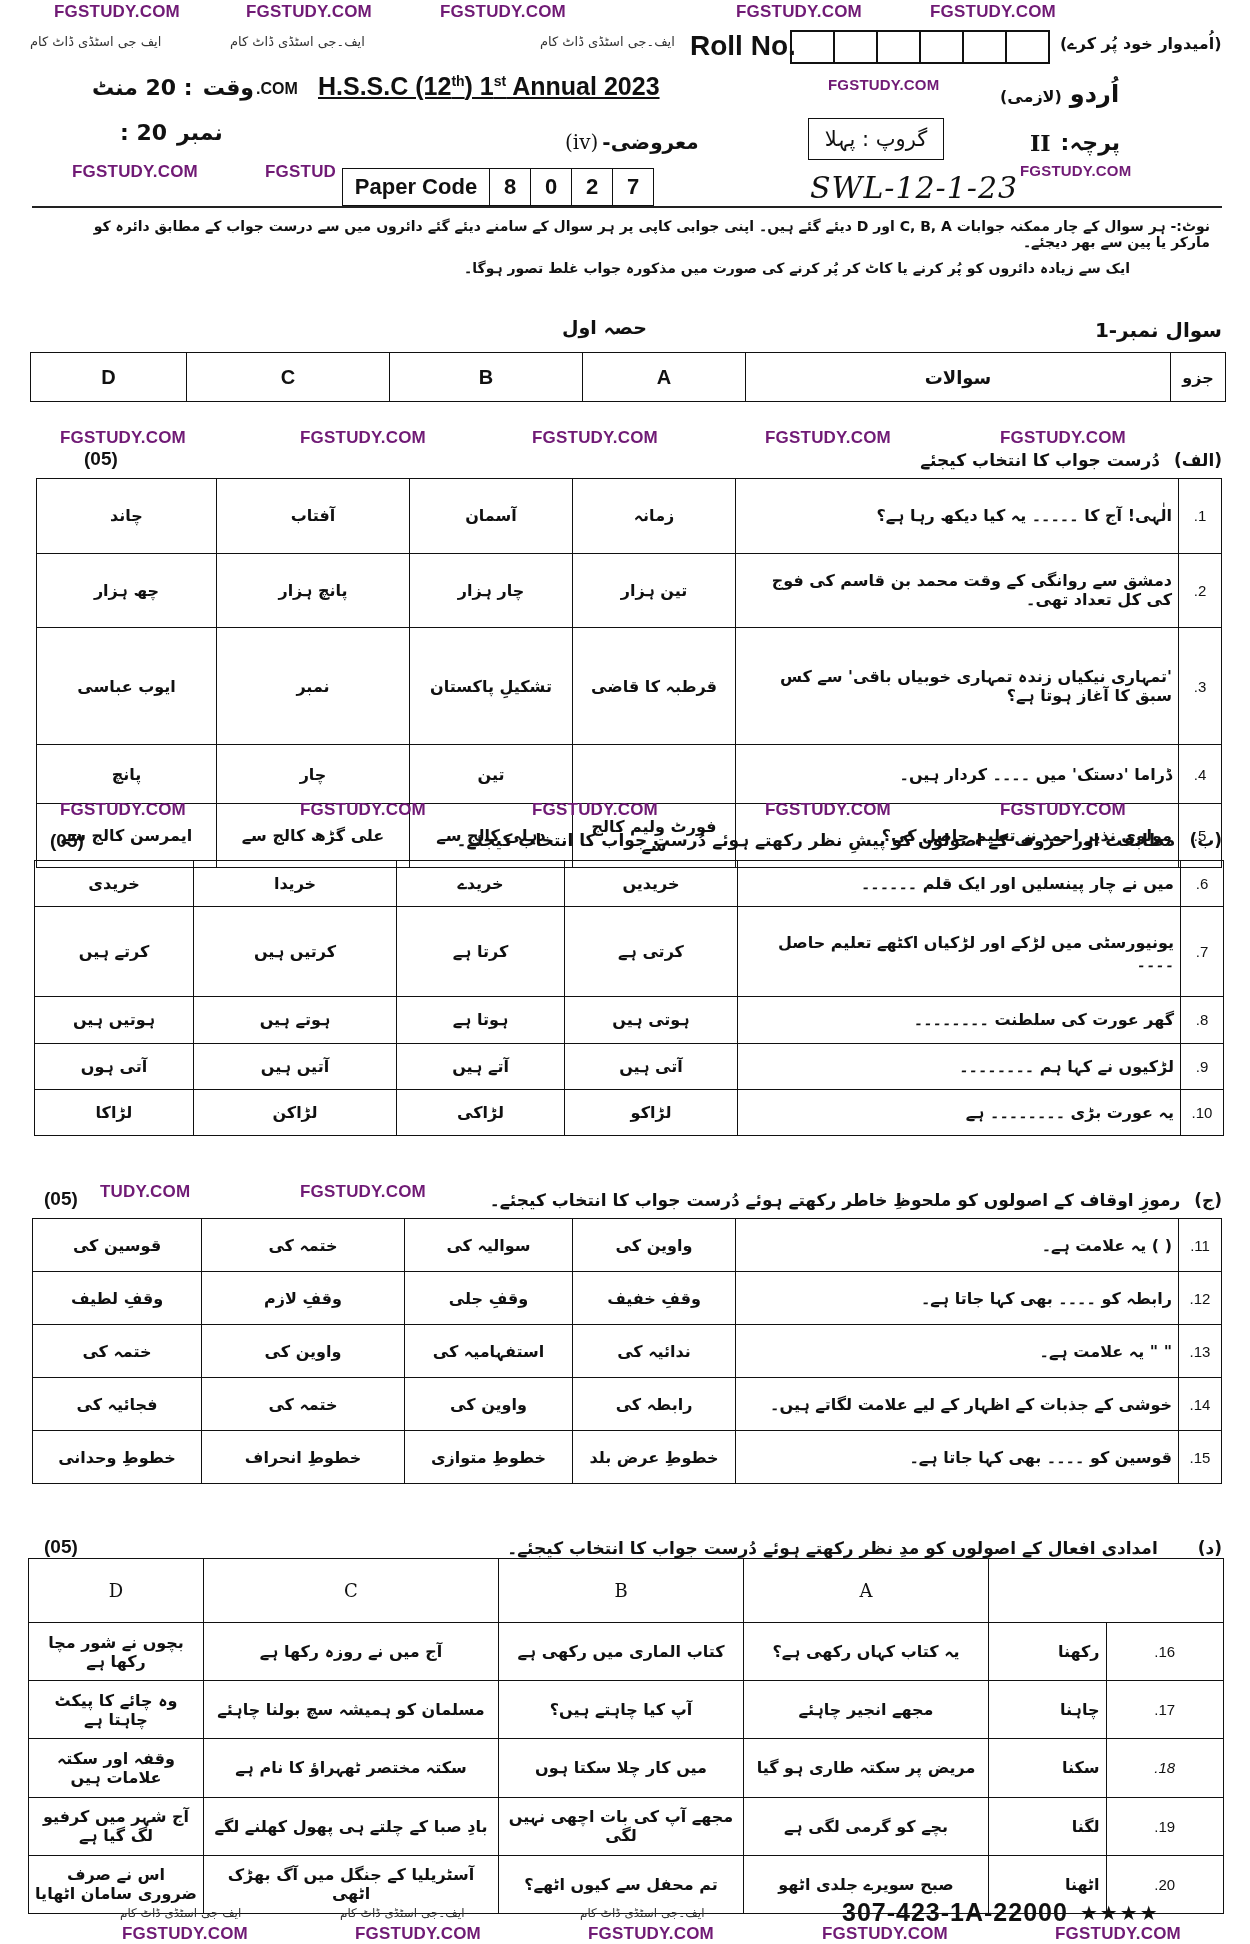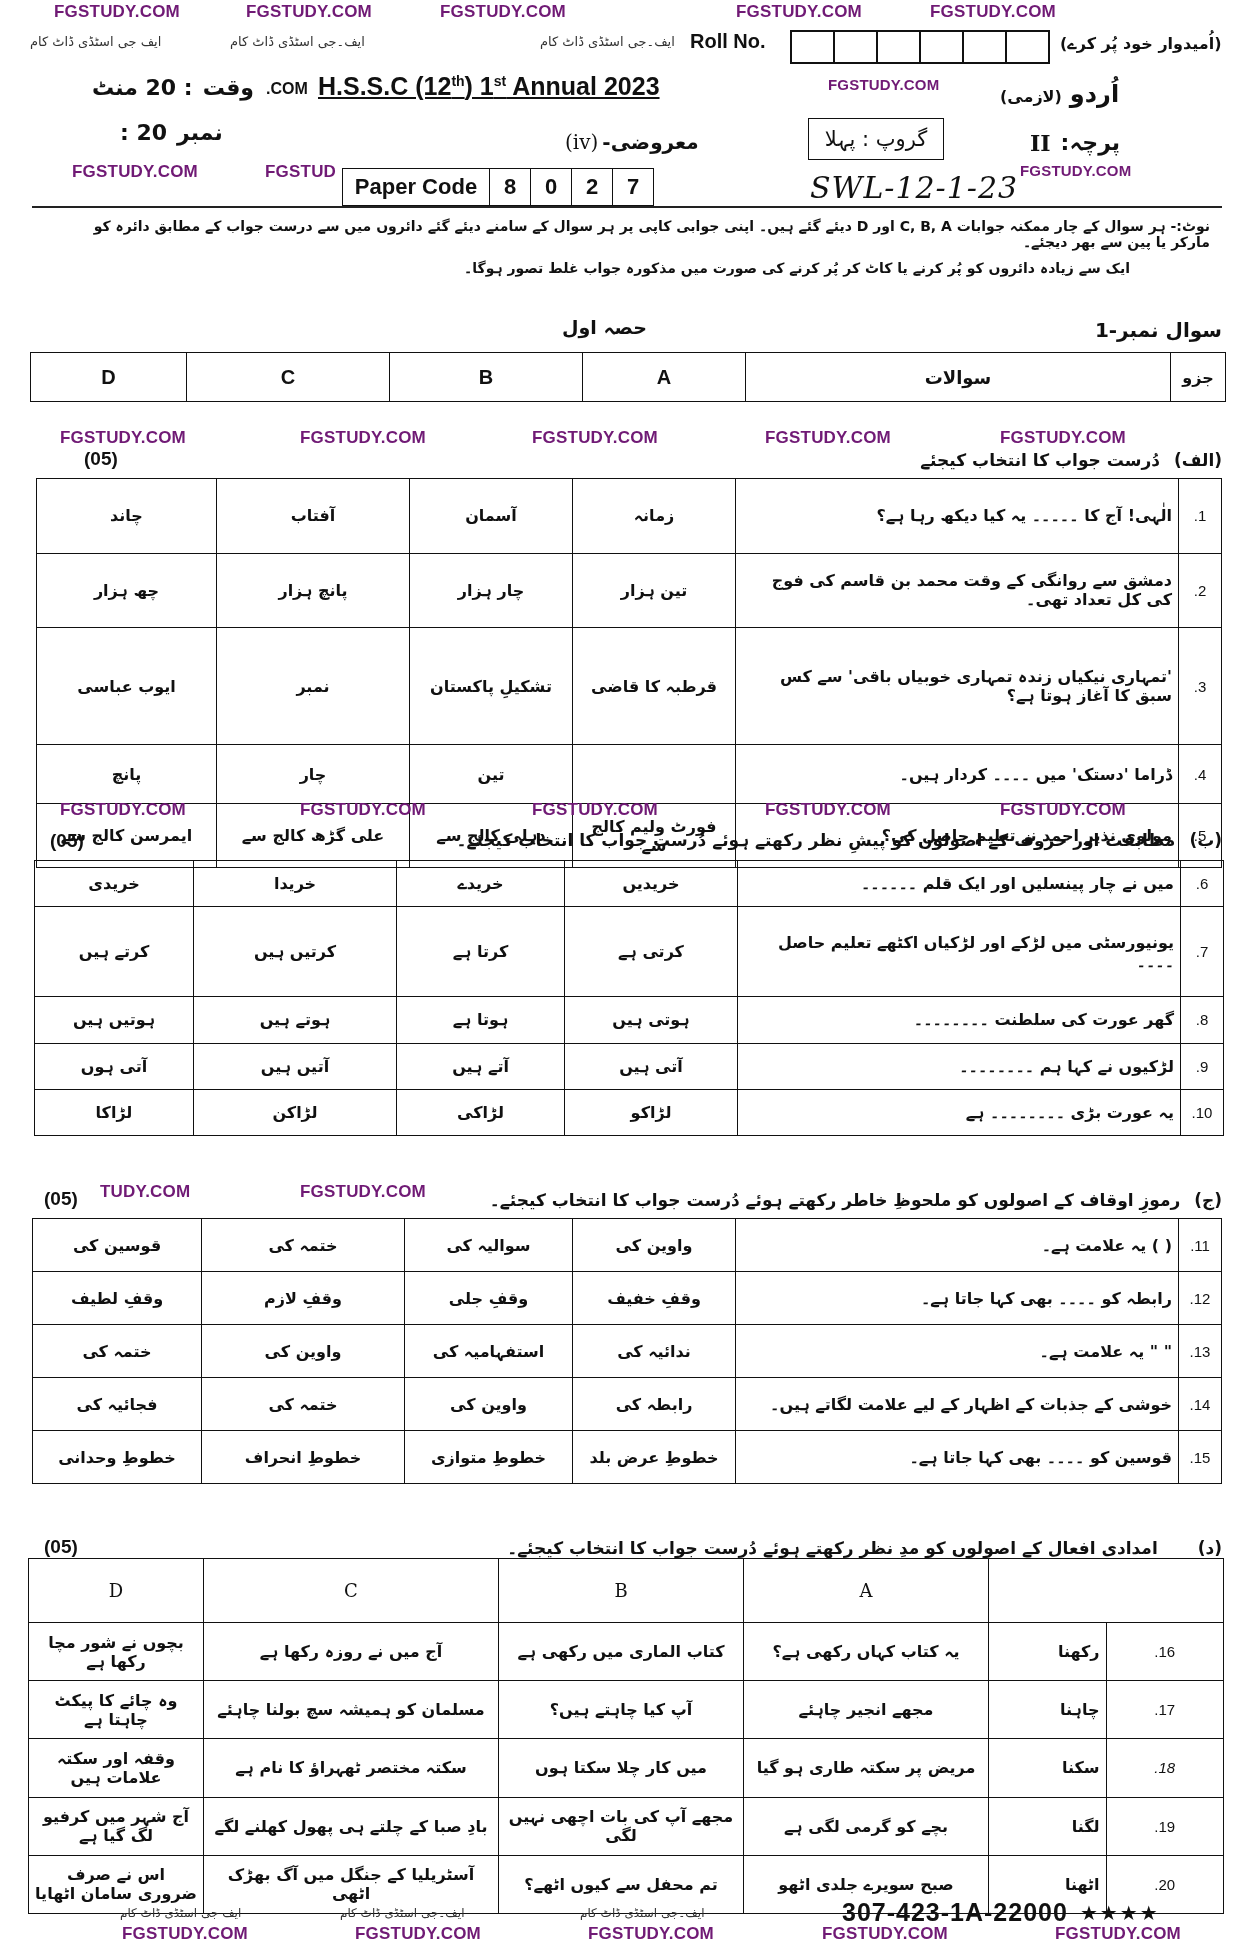--- a/index.html
+++ b/index.html
@@ -34,36 +34,36 @@
 <div class="wm" style="left:54px;top:2px;">FGSTUDY.COM</div>
 <div class="wm" style="left:246px;top:2px;">FGSTUDY.COM</div>
 <div class="wm" style="left:440px;top:2px;">FGSTUDY.COM</div>
 <div class="wm" style="left:736px;top:2px;">FGSTUDY.COM</div>
 <div class="wm" style="left:930px;top:2px;">FGSTUDY.COM</div>
 
 <div class="wm-ur" style="left:30px;top:34px;font-size:13px;">ایف جی اسٹڈی ڈاٹ کام</div>
 <div class="wm-ur" style="left:230px;top:34px;font-size:13px;">ایف۔جی اسٹڈی ڈاٹ کام</div>
 <div class="wm-ur" style="left:540px;top:34px;font-size:13px;">ایف۔جی اسٹڈی ڈاٹ کام</div>
 
-<div class="abs" style="left:690px;top:30px;font-family:'Liberation Sans',sans-serif;font-weight:bold;font-size:20px;">Roll No.</div>
+<div class="abs" style="left:690px;top:30px;font-family:'Liberation Sans',sans-serif;font-weight:bold;font-size:28px;">Roll No.</div>
 <div class="abs roll-box" style="left:790px;top:30px;">
   <span></span>
   <span></span>
   <span></span>
   <span></span>
   <span></span>
   <span></span>
 </div>
 <div class="abs ur" style="left:1060px;top:34px;font-size:16px;font-weight:bold;">(اُمیدوار خود پُر کرے)</div>
 
 <div class="abs ur" style="left:92px;top:75px;font-size:22px;font-weight:bold;display:flex;gap:10px;">
   <span>وقت</span>
   <span>: 20 منٹ</span>
 </div>
-<div class="abs" style="left:266px;top:80px;font-family:'Liberation Sans',sans-serif;font-size:16px;font-weight:bold;">.COM</div>
+<div class="abs" style="left:256px;top:80px;font-family:'Liberation Sans',sans-serif;font-size:16px;font-weight:bold;">.COM</div>
 
 <div class="abs title" style="left:318px;top:72px;">
   <span>H.S.S.C (12</span><sup>th</sup><span>) 1</span><sup>st</sup><span> Annual 2023</span>
 </div>
 <div class="wm" style="left:828px;top:76px;font-size:15px;">FGSTUDY.COM</div>
 
 <div class="abs ur" style="left:1000px;top:80px;display:flex;gap:8px;align-items:baseline;">
   <span style="font-size:24px;font-weight:bold;">اُردو</span>
   <span style="font-size:16px;font-weight:bold;">(لازمی)</span>
 </div>

